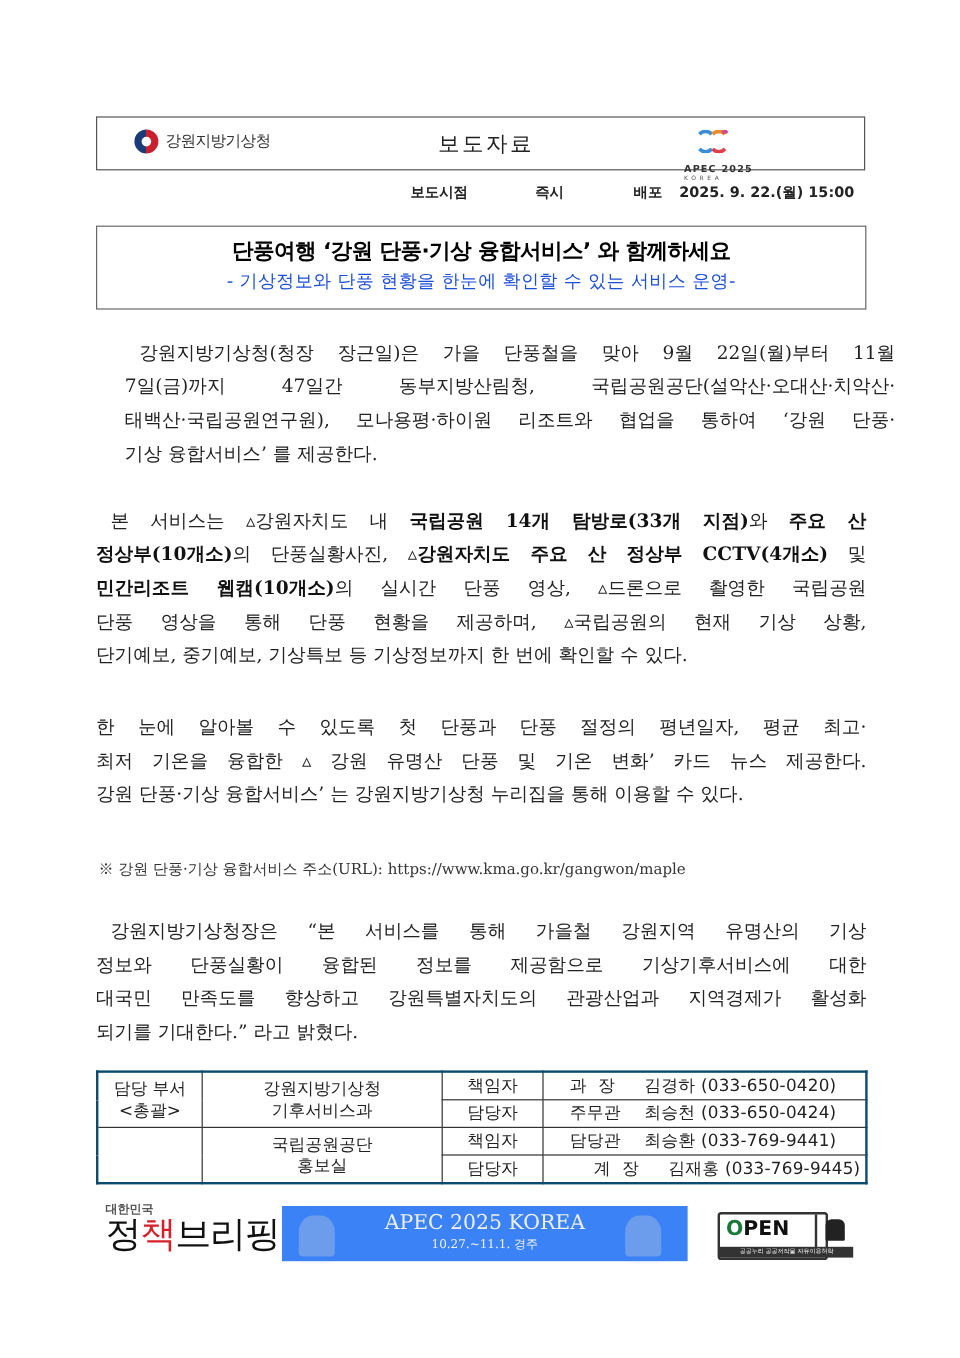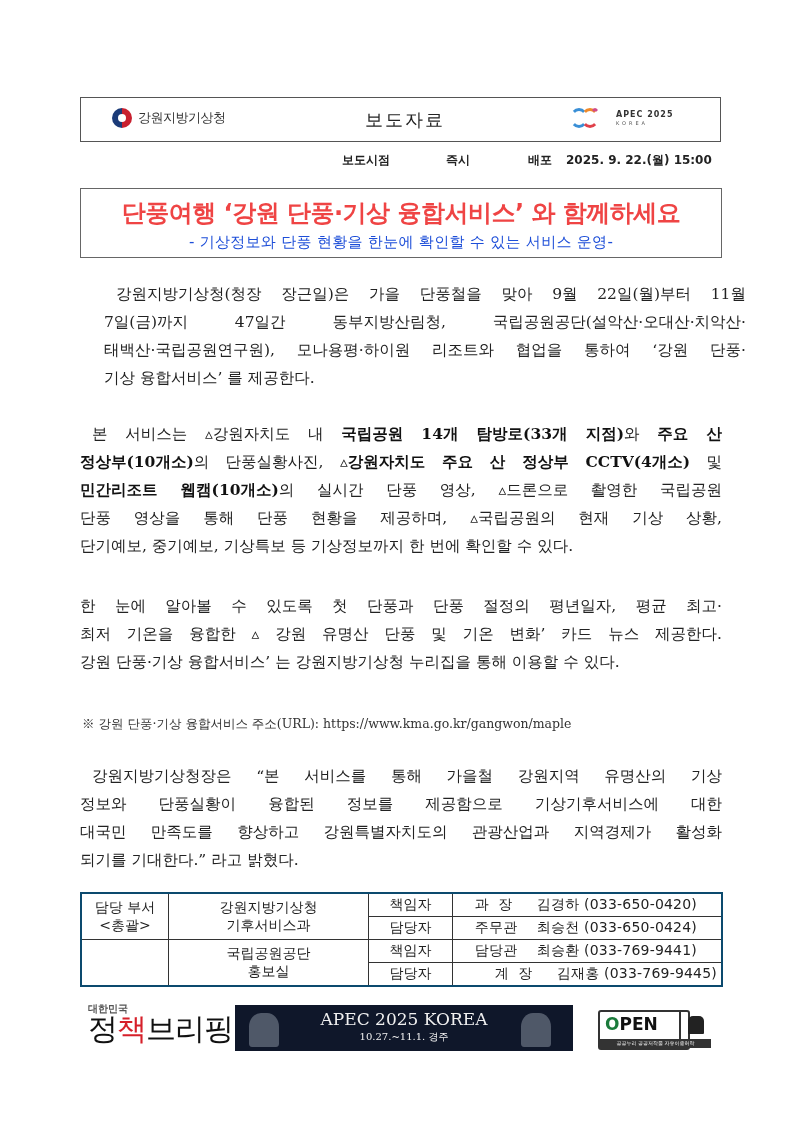--- a/index.html
+++ b/index.html
@@ -4,46 +4,46 @@
 <style>
   html, body { margin: 0; padding: 0; background: #ffffff; }
   body { width: 800px; height: 1132px; position: relative; font-family: "DejaVu Sans", sans-serif; color: #111; overflow: hidden; }
   .abs { position: absolute; }
   .header-box { left: 80px; top: 97px; width: 641px; height: 45px; border: 1.5px solid #555; box-sizing: border-box; }
   .kma-logo { left: 112px; top: 108px; display: flex; align-items: center; gap: 6px; }
   .kma-logo .emblem { width: 20px; height: 20px; border-radius: 50%; background: conic-gradient(#c8202f 0deg 180deg, #1b3b78 180deg 360deg); position: relative; }
   .kma-logo .emblem::after { content: ""; position: absolute; left: 6px; top: 6px; width: 8px; height: 8px; border-radius: 50%; background: #fff; }
   .kma-logo .name { font-size: 13px; color: #333; letter-spacing: -0.5px; }
   .press-title { left: 320px; top: 108px; width: 170px; text-align: center; font-family: "DejaVu Serif", serif; font-size: 18px; letter-spacing: 2px; color: #222; }
-  .apec-logo { left: 570px; top: 106px; display: flex; align-items: center; gap: 6px; }
+  .apec-logo { left: 570px; top: 106px; display: flex; align-items: center; gap: 6px; flex-direction: column; }
   .apec-logo .mark { width: 40px; height: 24px; position: relative; }
   .apec-logo .mark span { position: absolute; top: 2px; width: 18px; height: 20px; border-radius: 50%; border: 3px solid; box-sizing: border-box; }
   .apec-logo .txt1 { font-size: 8px; font-weight: bold; letter-spacing: 1px; color: #333; line-height: 10px; }
   .apec-logo .txt2 { font-size: 5px; letter-spacing: 3px; color: #555; }
   .release-row { left: 342px; top: 152px; font-size: 12px; font-weight: bold; color: #222; display: flex; }
   .release-row span { white-space: nowrap; }
   .title-box { left: 80px; top: 188px; width: 642px; height: 70px; border: 1.5px solid #666; box-sizing: border-box; text-align: center; }
-  .title-main { font-size: 24px; font-weight: bold; margin-top: 8px; letter-spacing: -0.5px; color: #ef4444; }
+  .title-main { font-size: 18px; font-weight: bold; margin-top: 8px; letter-spacing: -0.5px; color: #000000; }
   .title-sub { font-size: 15px; margin-top: 4px; color: #1d4ed8; letter-spacing: 0.3px; }
   .para { left: 80px; width: 642px; font-family: "DejaVu Serif", serif; font-size: 15.5px; line-height: 28px; color: #222; text-align: justify; text-align-last: justify; }
   .para .line { display: block; white-space: nowrap; text-align: justify; text-align-last: justify; }
   .para .last { text-align-last: left; }
   .para .indent { padding-left: 12px; }
   .para b { font-weight: bold; color: #111; }
   .note { left: 82px; top: 716px; font-family: "DejaVu Serif", serif; font-size: 12.5px; color: #333; white-space: nowrap; }
   table.contact { position: absolute; left: 80px; top: 892px; width: 643px; border-collapse: collapse; font-size: 14px; color: #222; }
   table.contact td { border: 1px solid #333; height: 22px; padding: 0 4px; text-align: center; white-space: nowrap; }
   table.contact { border: 2px solid #0c4a6e; }
   .c1 { width: 78px; } .c2 { width: 192px; } .c3 { width: 75px; }
   .person { text-align: left !important; padding-left: 22px !important; letter-spacing: 0.2px; }
   .footer-left { left: 88px; top: 1003px; }
   .footer-left .small { font-size: 10px; font-weight: bold; color: #555; line-height: 12px; }
   .footer-left .big { font-size: 30px; font-weight: 400; color: #111; letter-spacing: -1px; line-height: 28px; }
   .footer-left .big .red { color: #d6202a; }
-  .apec-banner { left: 235px; top: 1005px; width: 338px; height: 46px; background: #0f172a; color: #f0f0f0; text-align: center; }
+  .apec-banner { left: 235px; top: 1005px; width: 338px; height: 46px; background: #3b82f6; color: #f0f0f0; text-align: center; }
   .apec-banner .b1 { font-family: "DejaVu Serif", serif; font-size: 17px; margin-top: 4px; }
   .apec-banner .b2 { font-family: "DejaVu Serif", serif; font-size: 10px; margin-top: 1px; }
   .apec-banner .deco { position: absolute; top: 8px; width: 30px; height: 34px; border-radius: 40% 40% 10% 10%; background: rgba(200,210,220,0.35); }
   .open-badge { left: 598px; top: 1010px; width: 92px; height: 40px; border: 2px solid #333; box-sizing: border-box; border-radius: 3px; text-decoration: underline; }
   .open-badge .open { position: absolute; left: 5px; top: 2px; font-size: 17px; font-weight: bold; color: #111; letter-spacing: 0; }
   .open-badge .open .o { color: #1a7a3a; }
   .open-badge .sep { position: absolute; left: 79px; top: 0; width: 1.5px; height: 28px; background: #333; }
   .open-badge .person-ico { position: absolute; left: 88px; top: 4px; width: 16px; height: 18px; background: #222; border-radius: 5px 5px 1px 1px; }
   .open-badge .bar { position: absolute; left: 0; bottom: 0; width: 111px; height: 9px; background: #333; color: #fff; font-size: 5px; text-align: center; line-height: 9px; white-space: nowrap; }
 </style>

